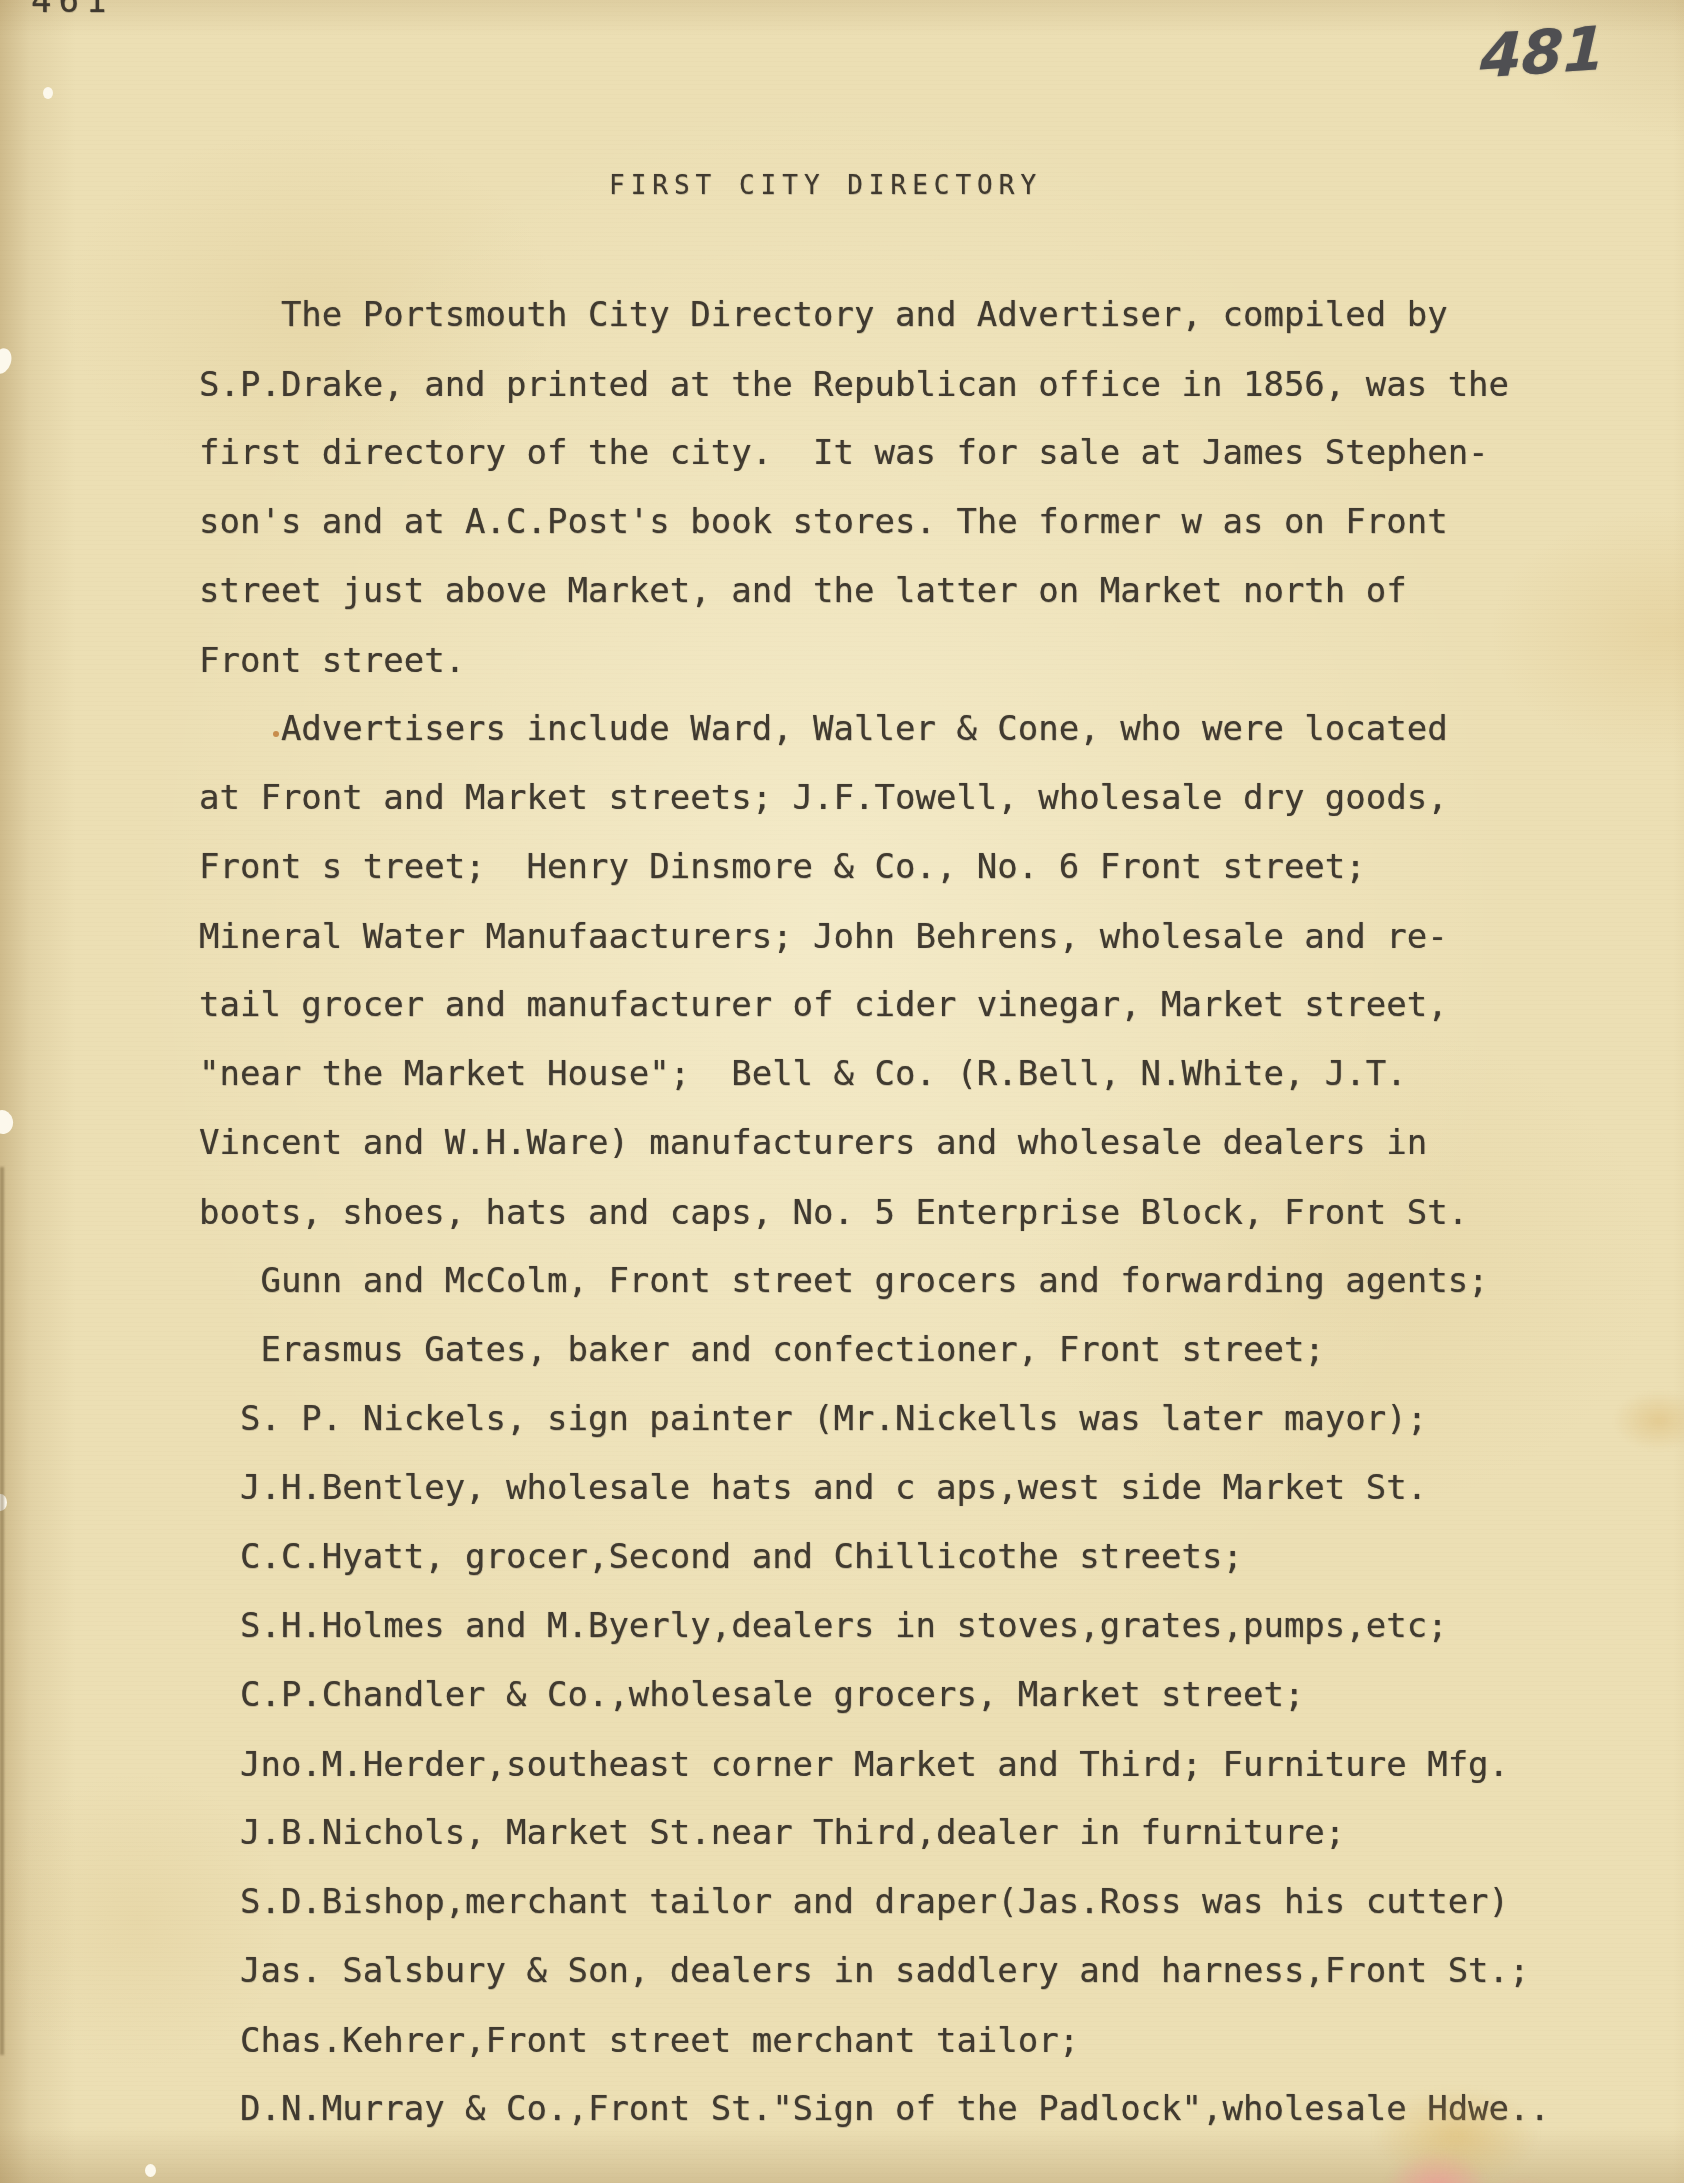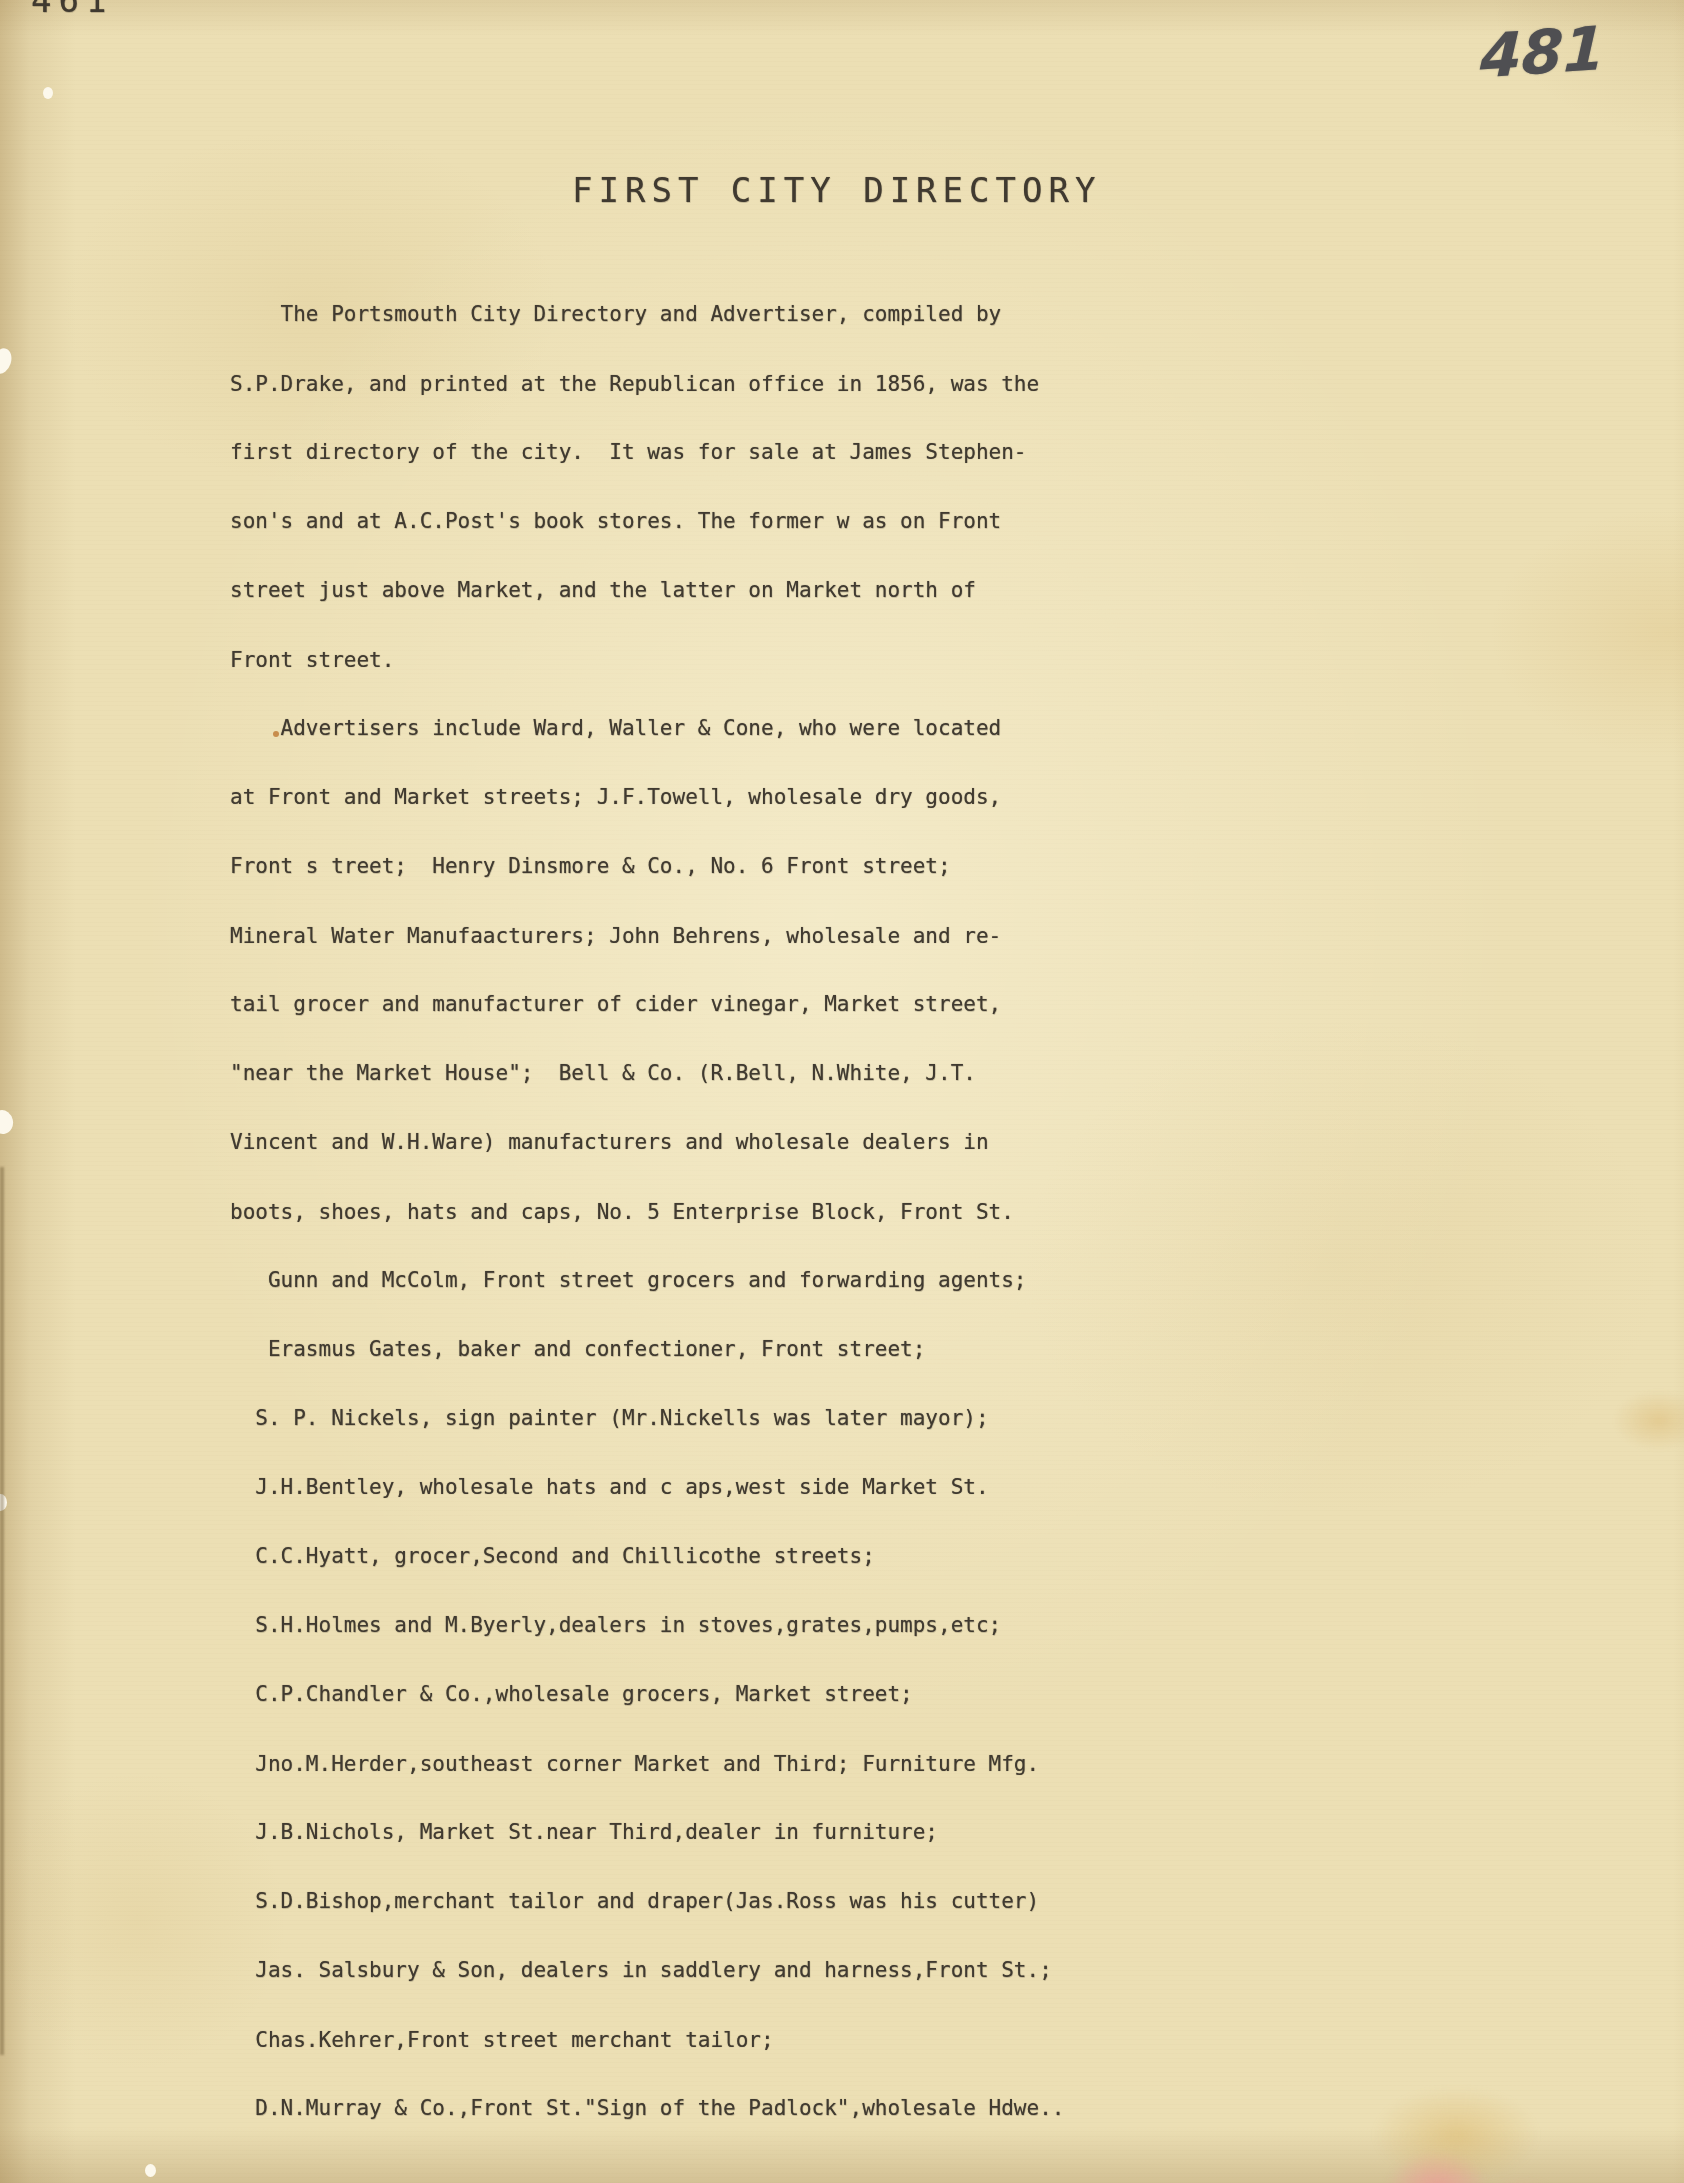--- a/index.html
+++ b/index.html
@@ -55,32 +55,32 @@
     font-weight: 700;
     font-style: italic;
     font-family: "DejaVu Sans", "Liberation Sans", sans-serif;
     color: #4f4f52;
     transform: rotate(-4deg) skewX(-6deg);
     text-shadow: 0 0 1.5px rgba(80,80,84,0.55);
   }
 
   .doc-title {
     position: absolute;
-    left: 572px;
+    left: 609px;
     top: 170px;
-    font-size: 34px;
+    font-size: 26px;
     letter-spacing: 6px;
     white-space: pre;
   }
 
   .typed-body {
     position: absolute;
-    left: 230px;
+    left: 199px;
     top: 280px;
-    font-size: 21px;
+    font-size: 34px;
     line-height: 69px;
     white-space: pre;
   }
   .typed-line {
     height: 69px;
     white-space: pre;
   }
   
   .typed-line:nth-child(4n+2) { transform: translateY(0.5px); }
   .typed-line:nth-child(5n+3) { transform: translateY(-0.5px); }

